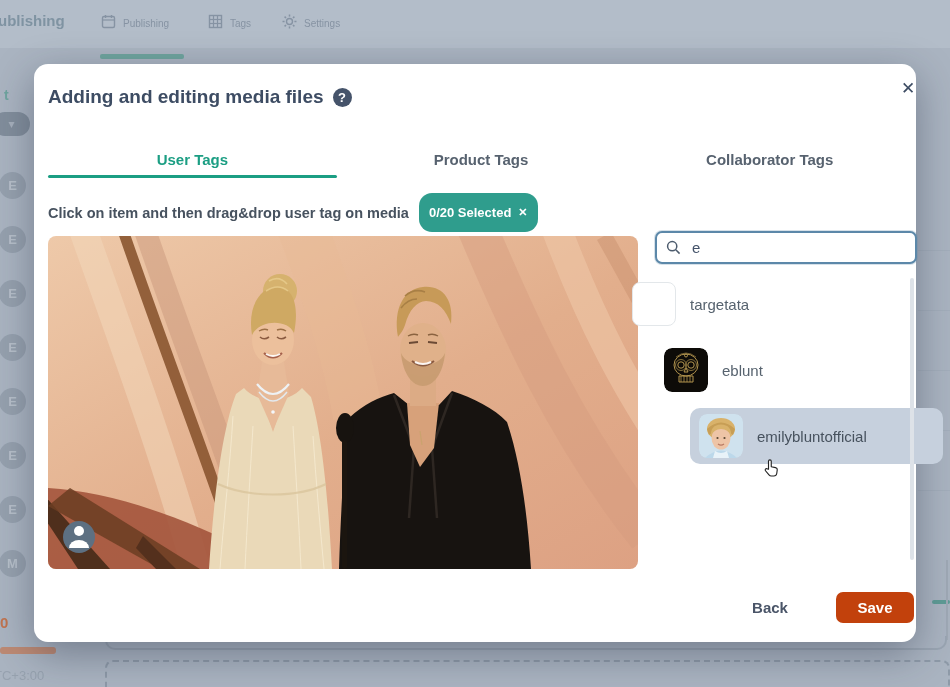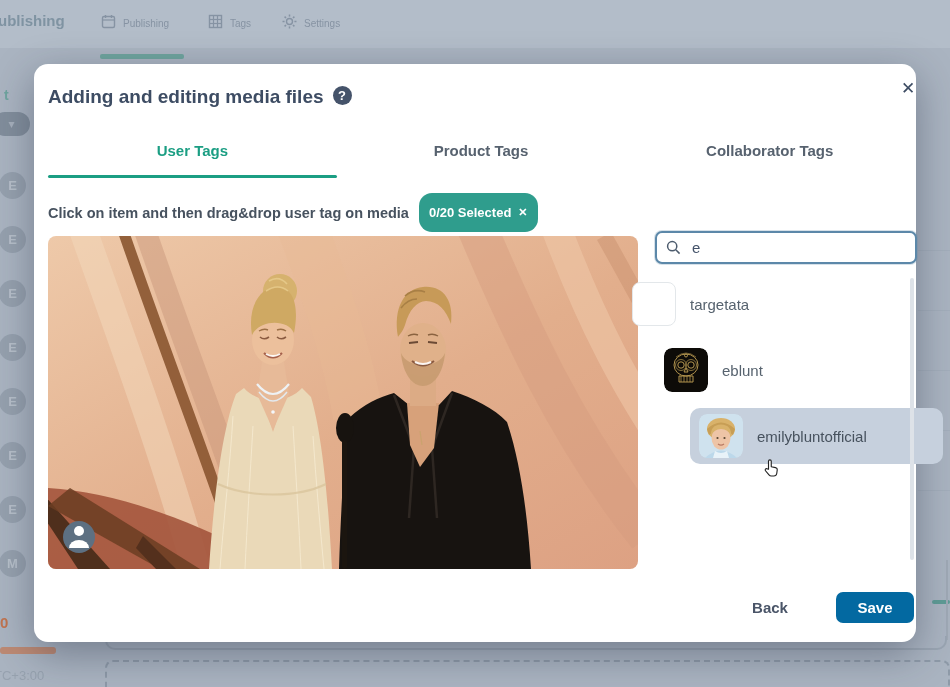--- a/index.html
+++ b/index.html
@@ -14,26 +14,26 @@
   .bd-underline{background:#6fa49e;border-radius:2px;}
   .rail-circle{width:27px;height:27px;border-radius:50%;background:#96a1ae;color:#b7c0ca;
                font-size:13px;font-weight:bold;display:flex;align-items:center;justify-content:center;}
   .dashed-box{border:2px dashed #8e9aa8;border-radius:8px;color:#8e9aa8;font-size:14px;
               display:flex;align-items:flex-end;justify-content:center;padding-bottom:2px;}
   .card-bottom{border:2px solid #9aa5b2;border-top:none;border-radius:0 0 10px 10px;}
   .faint-line{height:1px;background:#a3aebb;}
   
   #modal{position:absolute;left:34px;top:64px;width:882px;height:578px;background:#ffffff;
          border-radius:14px;box-shadow:0 12px 40px rgba(25,35,55,.38);}
-  .m-title{font-size:19px;font-weight:bold;color:#3d4c63;display:flex;align-items:flex-start;gap:9px;}
+  .m-title{font-size:19px;font-weight:bold;color:#3d4c63;display:flex;align-items:center;gap:9px;}
   .help-circle{width:19px;height:19px;border-radius:50%;background:#45536a;color:#fff;
                font-size:13px;font-weight:bold;display:flex;align-items:center;justify-content:center;}
   .close-x{font-size:17px;color:#3d4c63;cursor:pointer;line-height:1;}
   .tabs{display:flex;width:866px;height:34px;border-bottom:1px solid transparent;}
-  .tab{flex:1;display:flex;justify-content:center;font-size:15px;
+  .tab{flex:1;display:flex;align-items:center;justify-content:center;font-size:15px;
        font-weight:600;color:#57626f;position:relative;cursor:pointer;}
   .tab.active{color:#1b9e83;}
   .tab.active .tab-underline{position:absolute;left:0;right:0;bottom:-2px;height:3px;
        background:#1b9e83;border-radius:2px;}
   .instruction-row{display:flex;align-items:center;gap:10px;}
   .instruction-text{font-size:14.5px;color:#47525f;font-weight:bold;}
   .sel-badge{display:inline-flex;align-items:center;gap:7px;background:#2f9d8d;color:#fff;
              font-size:13px;font-weight:600;border-radius:13px;padding:12px 10px;}
   .sel-badge .x{font-size:11px;font-weight:bold;cursor:pointer;}
   .photo-wrap{border-radius:8px;overflow:hidden;}
@@ -44,21 +44,21 @@
                     font-family:"Liberation Sans",sans-serif;background:transparent;}
   .user-row{display:flex;align-items:center;gap:14px;width:253px;height:56px;cursor:pointer;}
   .user-row.selected{background:#c6d0dd;border-radius:10px;}
   .user-row .avatar{width:44px;height:44px;border-radius:8px;margin-left:9px;flex:0 0 44px;overflow:hidden;}
   .avatar.blank{background:#fff;border:1px solid #e3e7ea;box-sizing:border-box;}
   .user-name{font-size:15px;color:#57636f;}
   .user-row.selected .user-name{color:#47525e;}
   .scroll-track{width:4px;background:#dde2e8;border-radius:2px;}
   .btn-back{font-size:15px;font-weight:600;color:#4a5568;display:flex;align-items:center;
             justify-content:center;cursor:pointer;}
-  .btn-save{background:#0369a1;color:#fff;font-size:15px;font-weight:600;border:none;
+  .btn-save{background:#c2410c;color:#fff;font-size:15px;font-weight:600;border:none;
             border-radius:7px;display:flex;align-items:center;justify-content:center;cursor:pointer;
             font-family:"Liberation Sans",sans-serif;}
 </style>
 </head>
 <body>
 
 <div id="stage">
 
   <div id="backdrop">
     <div class="topbar"></div>

